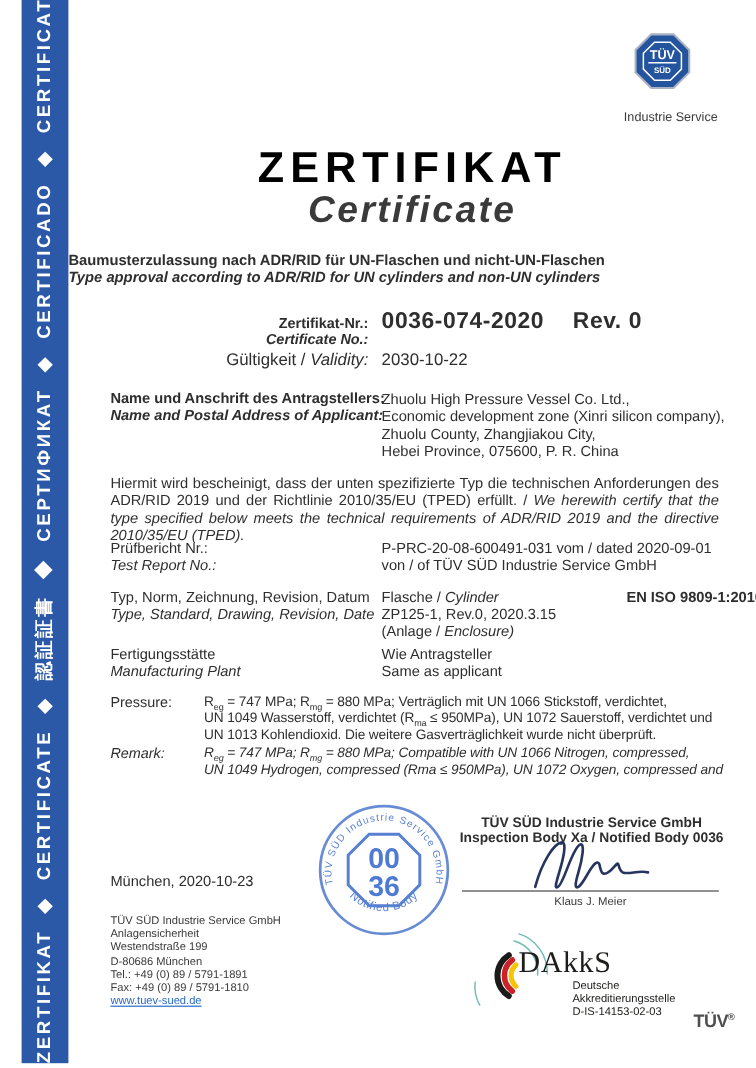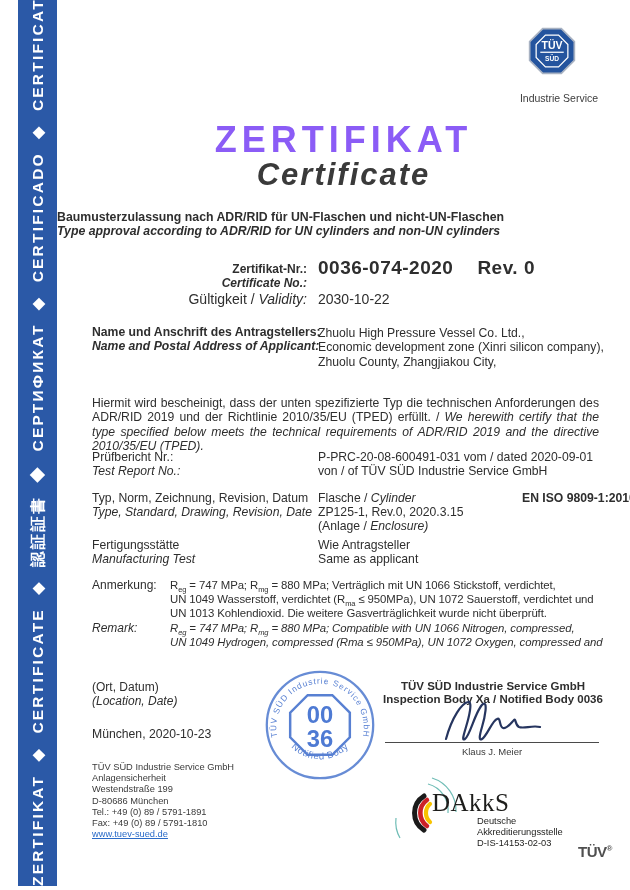--- a/index.html
+++ b/index.html
@@ -22,21 +22,21 @@
     transform:rotate(-90deg); transform-origin:0 0;
     font-weight:bold; font-size:15.5px; letter-spacing:2.2px; word-spacing:7px;
     line-height:40px; text-align:center; white-space:nowrap;
   }
 
   
   .tuv-logo { left:527px; top:26px; }
   .tuv-caption { left:509px; top:92px; width:100px; text-align:center; font-size:10.5px; color:#3c3c3c; }
 
   .title-de { left:57px; top:119px; width:573px; text-align:center;
-              font-size:36px; font-weight:bold; letter-spacing:5px; color:#8b5cf6; }
+              font-size:36px; font-weight:bold; letter-spacing:5px; color:#000000; }
   .title-en { left:57px; top:157px; width:573px; text-align:center;
               font-size:31px; font-weight:bold; font-style:italic; letter-spacing:2px; color:#3a3a3a; }
 
   .subtitle { left:57px; top:211px; width:573px; text-align:left;
               font-size:12.3px; font-weight:bold; line-height:13.8px; }
 
   .lblcol { left:92px; width:215px; text-align:right; }
   .valcol { left:318px; }
 
   .certno-label { top:263px; font-size:12px; font-weight:bold; line-height:13.5px; }
@@ -124,20 +124,21 @@
   <div class="abs valcol validity-row">2030-10-22</div>
 
   <div class="abs applicant-label">
     <div>Name und Anschrift des Antragstellers:</div>
     <div class="it">Name and Postal Address of Applicant:</div>
   </div>
   <div class="abs valcol applicant-value">
     <div>Zhuolu High Pressure Vessel Co. Ltd.,</div>
     <div>Economic development zone (Xinri silicon company),</div>
     <div>Zhuolu County, Zhangjiakou City,</div>
+    <div>Hebei Province, 075600, P. R. China</div>
   </div>
 
   <div class="abs statement">
     <span>Hiermit wird bescheinigt, dass der unten spezifizierte Typ die technischen Anforderungen des ADR/RID 2019 und der Richtlinie 2010/35/EU (TPED) erfüllt. / </span><span class="it">We herewith certify that the type specified below meets the technical requirements of ADR/RID 2019 and the directive 2010/35/EU (TPED).</span>
   </div>
 
   <div class="abs fieldlabel report-row">
     <div>Prüfbericht Nr.:</div>
     <div class="it">Test Report No.:</div>
   </div>
@@ -152,41 +153,37 @@
   </div>
   <div class="abs fieldvalue type-row nw">
     <div><span>Flasche / </span><span class="it">Cylinder</span></div>
     <div>ZP125-1, Rev.0, 2020.3.15</div>
     <div><span>(Anlage / </span><span class="it">Enclosure)</span></div>
   </div>
   <div class="abs standard nw">EN ISO 9809-1:2010</div>
 
   <div class="abs fieldlabel plant-row">
     <div>Fertigungsstätte</div>
-    <div class="it">Manufacturing Test</div>
+    <div class="it">Manufacturing Plant</div>
   </div>
   <div class="abs fieldvalue plant-row">
     <div>Wie Antragsteller</div>
     <div>Same as applicant</div>
   </div>
 
-  <div class="abs remark-label remark-de">Anmerkung:</div>
+  <div class="abs remark-label remark-de">Pressure:</div>
   <div class="abs remark-label remark-en it">Remark:</div>
   <div class="abs remark-text nw">
     <div>R<sub>eg</sub> = 747 MPa; R<sub>mg</sub> = 880 MPa; Verträglich mit UN 1066 Stickstoff, verdichtet,</div>
     <div>UN 1049 Wasserstoff, verdichtet (R<sub>ma</sub> ≤ 950MPa), UN 1072 Sauerstoff, verdichtet und</div>
     <div>UN 1013 Kohlendioxid. Die weitere Gasverträglichkeit wurde nicht überprüft.</div>
     <div class="it">R<sub>eg</sub> = 747 MPa; R<sub>mg</sub> = 880 MPa; Compatible with UN 1066 Nitrogen, compressed,</div>
     <div class="it">UN 1049 Hydrogen, compressed (Rma ≤ 950MPa), UN 1072 Oxygen, compressed and</div>
   </div>
 
-  <div class="abs location-label">
-    <div>(Ort, Datum)</div>
-    <div class="it">(Location, Date)</div>
-  </div>
   <div class="abs location-value">München, 2020-10-23</div>
 
   <svg class="abs stamp" width="114" height="114" viewBox="0 0 120 120">
     <circle cx="60" cy="60" r="56" fill="none" stroke="#5b83d2" stroke-width="2.4"></circle>
     <polygon points="91.4,47 73,28.6 47,28.6 28.6,47 28.6,73 47,91.4 73,91.4 91.4,73" fill="none" stroke="#4a76cf" stroke-width="2.6"></polygon>
     <path id="stampTop" d="M 16 76 A 46 46 0 1 1 104 76" fill="none"></path>
     <text font-size="8.8" fill="#4a76cf" font-family="Liberation Sans, sans-serif" letter-spacing="1">
       <textPath href="#stampTop" startOffset="50%" text-anchor="middle">TÜV SÜD Industrie Service GmbH</textPath>
     </text>
     <path id="stampBot" d="M 22 72 A 42 42 0 0 0 98 72" fill="none"></path>

